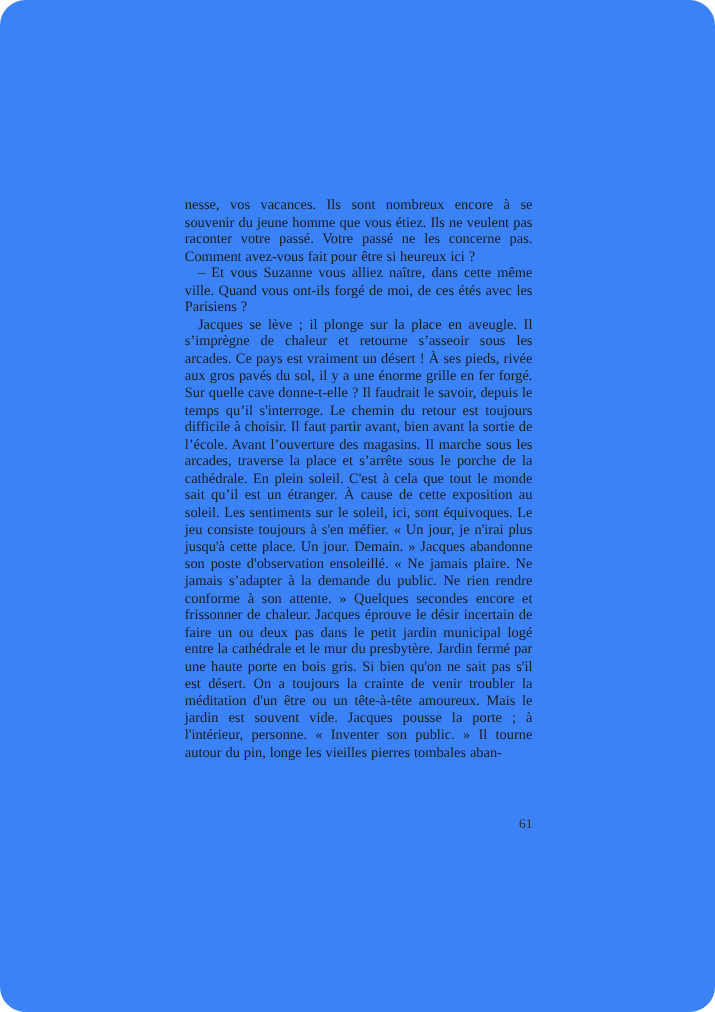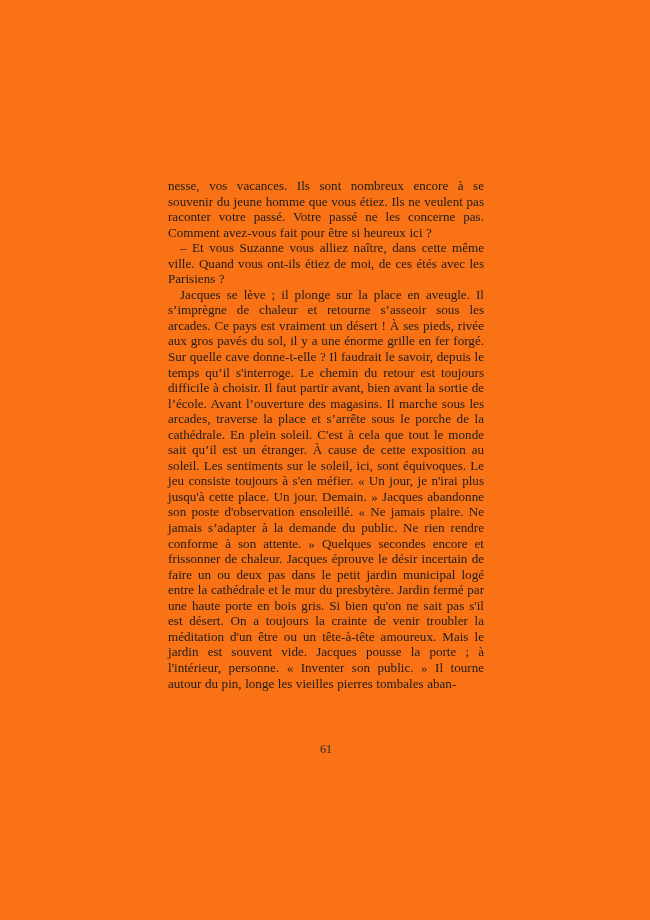--- a/index.html
+++ b/index.html
@@ -12,21 +12,22 @@
     background: #ffffff;
     font-family: "Liberation Serif", "DejaVu Serif", serif;
     color: #1a1a1a;
     overflow: hidden;
   }
 
   .page {
     position: relative;
     width: 650px;
     height: 920px;
-    background: #f97316;
+    background: #3b82f6;
+    border-radius: 23px;
   }
 
   .text-column {
     position: absolute;
     left: 168px;
     top: 178px;
     width: 316px;
   }
 
   .para {
@@ -58,33 +59,33 @@
   
   .para:last-of-type {
     text-align: justify;
   }
 
   .page-number {
     position: absolute;
     left: 168px;
     top: 742px;
     width: 316px;
-    text-align: center;
+    text-align: right;
     font-size: 12.2px;
     line-height: 15px;
     color: #2a2a2a;
     font-family: "Liberation Serif", "DejaVu Serif", serif;
   }
 </style>
 </head>
 <body>
 
 <div class="page">
 
   <div class="text-column">
     <p class="para continuation">nesse, vos vacances. Ils sont nombreux encore à se souvenir du jeune homme que vous étiez. Ils ne veulent pas raconter votre passé. Votre passé ne les concerne pas. Comment avez-vous fait pour être si heureux ici ?</p>
-    <p class="para indented">– Et vous Suzanne vous alliez naître, dans cette même ville. Quand vous ont-ils étiez de moi, de ces étés avec les Parisiens ?</p>
+    <p class="para indented">– Et vous Suzanne vous alliez naître, dans cette même ville. Quand vous ont-ils forgé de moi, de ces étés avec les Parisiens ?</p>
     <p class="para indented">Jacques se lève ; il plonge sur la place en aveugle. Il s’imprègne de chaleur et retourne s’asseoir sous les arcades. Ce pays est vraiment un désert ! À ses pieds, rivée aux gros pavés du sol, il y a une énorme grille en fer forgé. Sur quelle cave donne-t-elle ? Il faudrait le savoir, depuis le temps qu’il s'interroge. Le chemin du retour est toujours difficile à choisir. Il faut partir avant, bien avant la sortie de l’école. Avant l’ouverture des magasins. Il marche sous les arcades, traverse la place et s’arrête sous le porche de la cathédrale. En plein soleil. C'est à cela que tout le monde sait qu’il est un étranger. À cause de cette exposition au soleil. Les sentiments sur le soleil, ici, sont équivoques. Le jeu consiste toujours à s'en méfier. « Un jour, je n'irai plus jusqu'à cette place. Un jour. Demain. » Jacques abandonne son poste d'observation ensoleillé. « Ne jamais plaire. Ne jamais s’adapter à la demande du public. Ne rien rendre conforme à son attente. » Quelques secondes encore et frissonner de chaleur. Jacques éprouve le désir incertain de faire un ou deux pas dans le petit jardin municipal logé entre la cathédrale et le mur du presbytère. Jardin fermé par une haute porte en bois gris. Si bien qu'on ne sait pas s'il est désert. On a toujours la crainte de venir troubler la méditation d'un être ou un tête-à-tête amoureux. Mais le jardin est souvent vide. Jacques pousse la porte ; à l'intérieur, personne. « Inventer son public. » Il tourne autour du pin, longe les vieilles pierres tombales aban-</p>
   </div>
 
   <div class="page-number">61</div>
 
 </div>
 
 </body></html>

